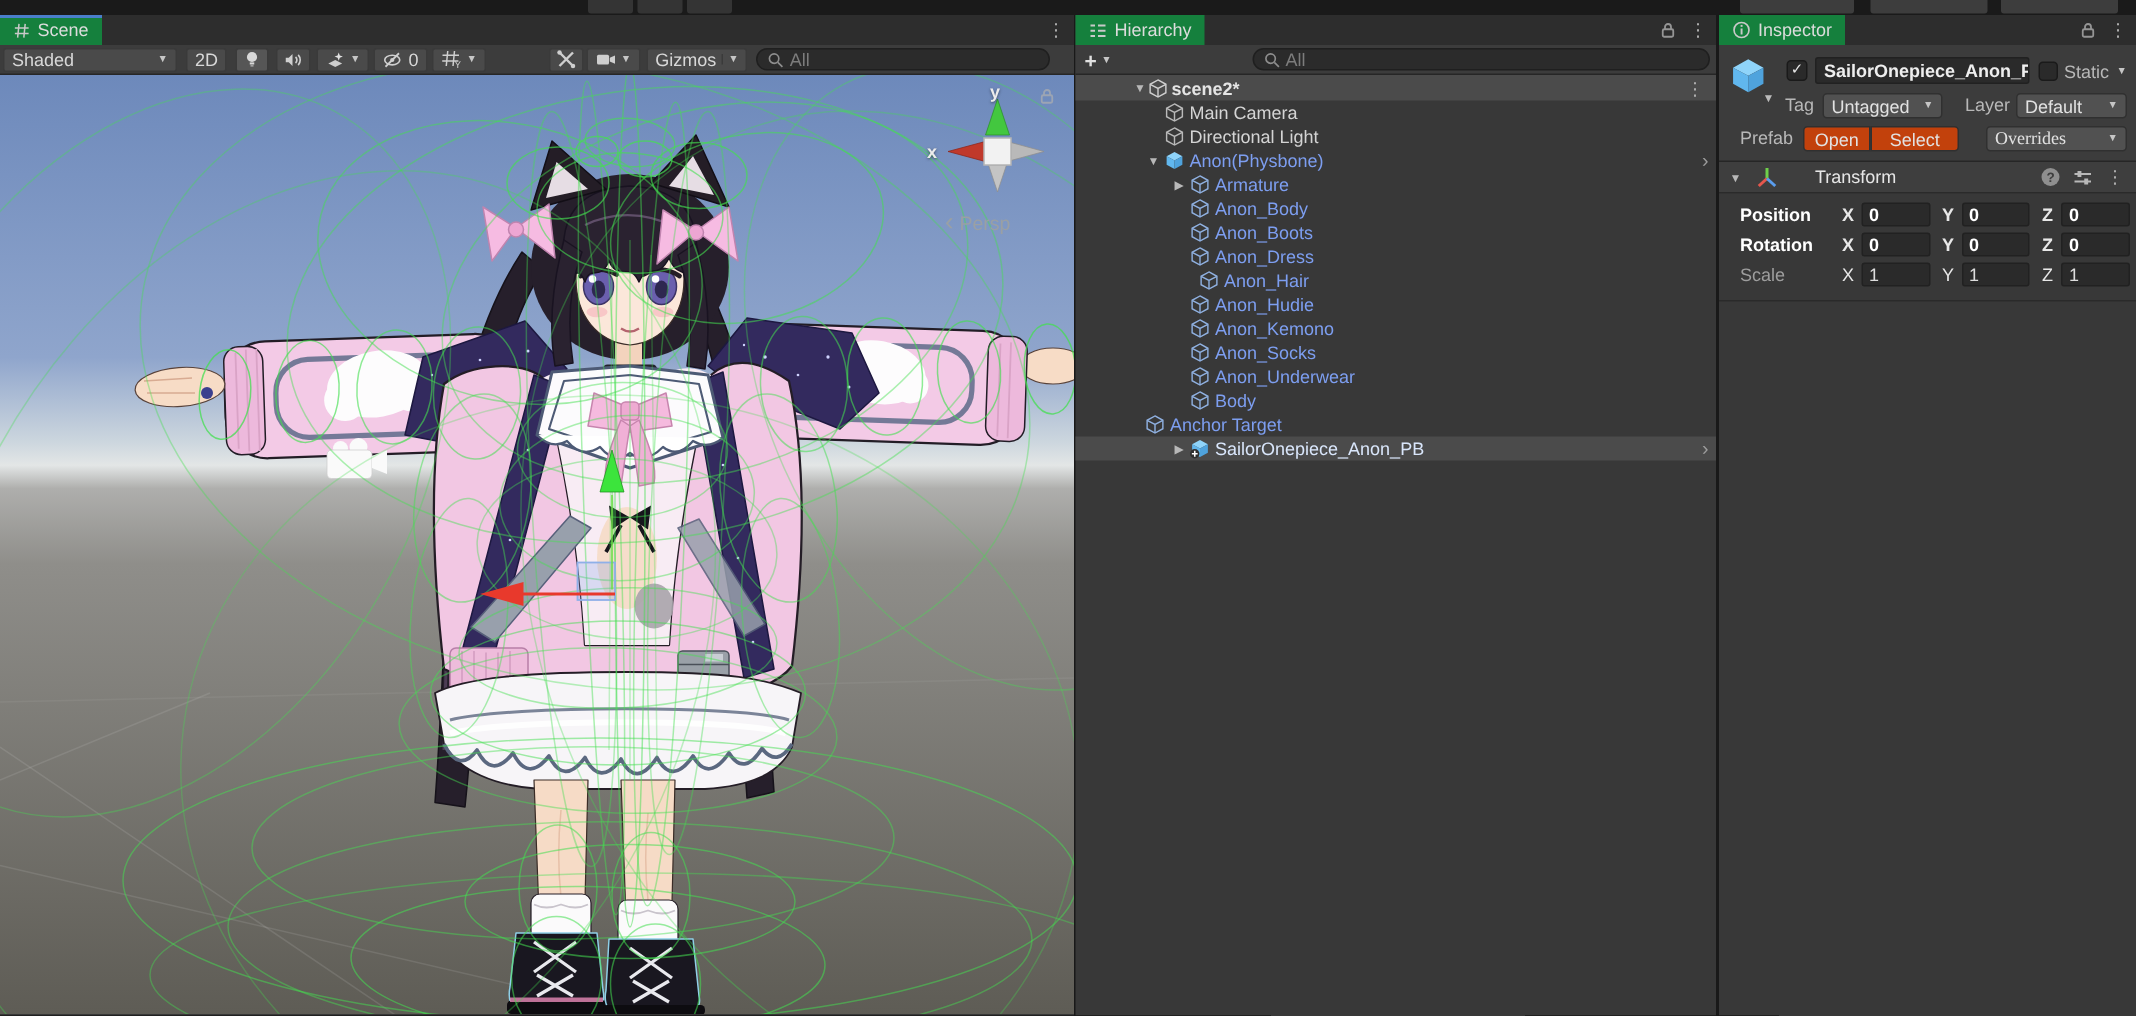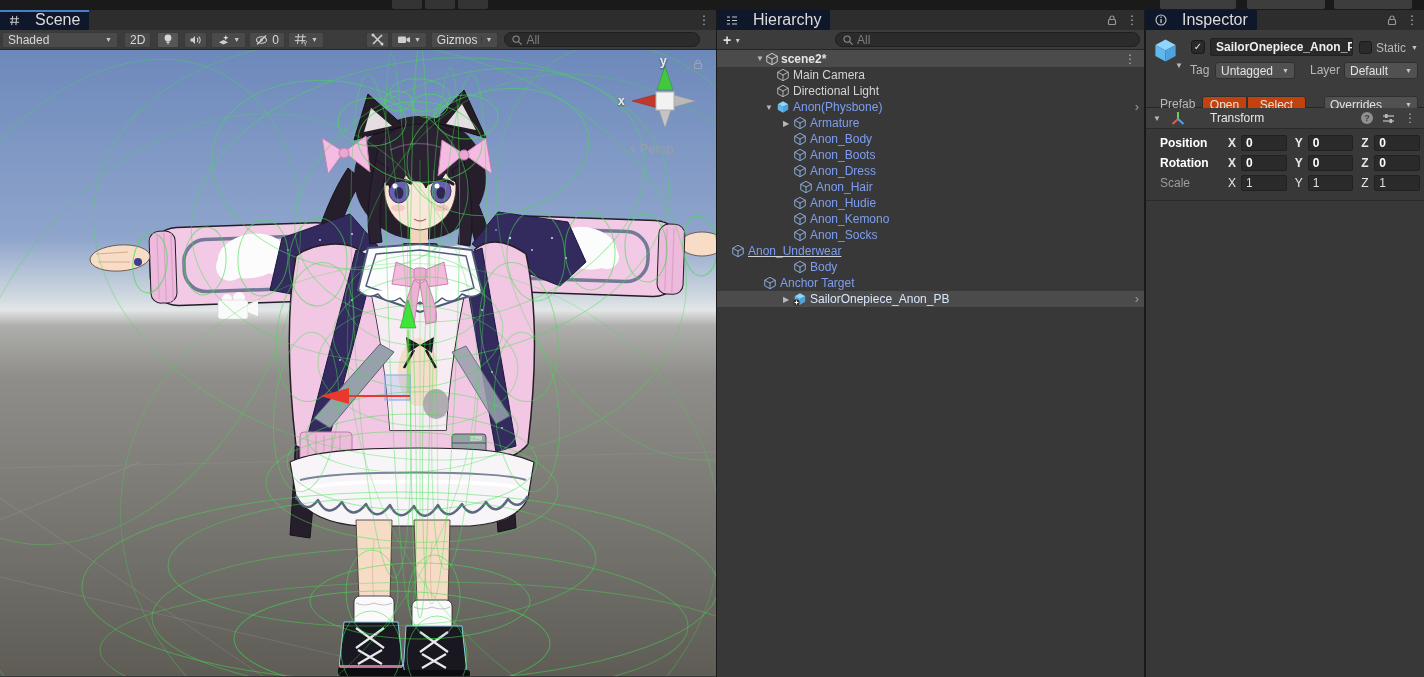--- a/index.html
+++ b/index.html
@@ -13,21 +13,21 @@
   }
   .topstrip { position:absolute; left:0; top:0; width:1424px; height:10px; background:#1a1a1a; }
   .topstrip .stub { position:absolute; top:0; height:9px; background:#343434; border-radius:0 0 2px 2px; }
 
   .panel { position:absolute; top:10px; height:667px; background:#383838; }
   #scene-panel { left:0; width:716px; }
   #hierarchy-panel { left:717px; width:427px; }
   #inspector-panel { left:1146px; width:278px; }
 
   .tabbar { position:relative; height:20px; background:#2d2d2d; display:flex; }
-  .tab { position:relative; display:flex; align-items:center; gap:15px; padding:0 9px; background:#0f172a; color:#dcdcdc; font-size:16px; }
+  .tab { position:relative; display:flex; align-items:center; gap:5px; padding:0 9px; background:#15803d; color:#dcdcdc; font-size:12px; }
   .tab.focused::before { content:""; position:absolute; left:0; right:0; top:0; height:2px; background:#4a7ecb; }
   .tabbar .right-icons { position:absolute; right:6px; top:0; height:20px; display:flex; align-items:center; gap:8px; }
   .kebab { color:#b4b4b4; font-size:12px; line-height:1; letter-spacing:0; }
 
   
   .sc-toolbar { position:relative; height:20px; background:#3c3c3c; border-bottom:1px solid #262626; display:flex; align-items:center; padding:0 2px; }
   .tbtn { height:16px; display:flex; align-items:center; gap:3px; background:#4a4a4a; border:1px solid #3a3a3a; border-radius:2px; padding:0 5px; color:#d8d8d8; }
   .tbtn.icononly { padding:0 4px; }
   .caret { font-size:7px; color:#c6c6c6; line-height:1; }
   .searchbox { height:15px; background:#2b2b2b; border:1px solid #1f1f1f; border-radius:8px; display:flex; align-items:center; gap:3px; padding:0 6px; color:#7c7c7c; }
@@ -58,21 +58,21 @@
   .obj-icon.normal { color:#b9b9b9; }
   .chev { position:absolute; right:5px; top:0; color:#9c9c9c; font-size:13px; line-height:16px; }
 
   
   .insp-header { position:absolute; left:0; right:0; top:20px; height:78px; background:#3c3c3c; border-bottom:1px solid #262626; }
   .bigcube { position:absolute; left:6px; top:7px; }
   .bigcube-caret { position:absolute; left:29px; top:31px; font-size:8px; color:#bbb; }
   .checkbox { width:14px; height:14px; background:#2a2a2a; border:1px solid #1a1a1a; border-radius:3px; color:#e8e8e8; font-size:10px; line-height:12px; text-align:center; }
   .name-field { position:absolute; left:64px; top:8px; width:143px; height:18px; background:#2a2a2a; border:1px solid #212121; border-radius:2px; padding:0 5px; font-weight:bold; color:#eee; line-height:16px; white-space:nowrap; overflow:hidden; }
   .insp-h-row2 { position:absolute; left:0; right:0; top:32px; height:18px; }
-  .insp-h-row3 { position:absolute; left:0; right:0; top:66px; height:18px; }
+  .insp-h-row3 { position:absolute; left:0; right:0; top:54px; height:18px; }
   .glabel { position:absolute; color:#b8b8b8; line-height:17px; }
   .dropdown { position:absolute; height:17px; background:#515151; border:1px solid #303030; border-radius:3px; display:flex; align-items:center; justify-content:space-between; padding:0 5px; color:#e2e2e2; }
   .pushbtn { position:absolute; height:17px; background:#c2410c; border:1px solid #303030; display:flex; align-items:center; justify-content:center; color:#e2e2e2; }
   .component-header { position:absolute; left:0; right:0; top:98px; height:21px; background:#3e3e3e; border-bottom:1px solid #2a2a2a; display:flex; align-items:center; }
   .component-header .fold { margin-left:4px; }
   .component-header .title { font-weight:normal; color:#e6e6e6; margin-left:24px; }
   .comp-right { position:absolute; right:8px; display:flex; align-items:center; gap:9px; }
   .helpicon { width:12px; height:12px; border-radius:50%; background:#8f8f8f; color:#3e3e3e; font-size:9px; font-weight:bold; text-align:center; line-height:12px; }
   .tf-rows { position:absolute; left:0; right:4px; top:121px; }
   .tf-row { display:flex; align-items:center; height:17px; margin:3px 0 3px 14px; }
@@ -563,21 +563,21 @@
         </svg>
         <span class="hlabel prefab">Anon_Kemono</span>
       </div>
       <div class="hrow" style="padding-left: 62px;">
         <span class="fold"></span>
         <svg class="obj-icon prefab" viewBox="0 0 16 16">
           <use href="#cubeo"></use>
         </svg>
         <span class="hlabel prefab">Anon_Socks</span>
       </div>
-      <div class="hrow" style=" text-decoration: underline;">
+      <div class="hrow" style="padding-left: 62px;">
         <span class="fold"></span>
         <svg class="obj-icon prefab" viewBox="0 0 16 16">
           <use href="#cubeo"></use>
         </svg>
         <span class="hlabel prefab">Anon_Underwear</span>
       </div>
       <div class="hrow" style="padding-left: 62px;">
         <span class="fold"></span>
         <svg class="obj-icon prefab" viewBox="0 0 16 16">
           <use href="#cubeo"></use>
@@ -649,21 +649,21 @@
     </div>
 
     <div class="insp-h-row3">
       <span class="glabel" style="left:14px;">Prefab</span>
       <div class="pushbtn" style="left:56px; width:45px; border-radius:3px 0 0 3px;">
         <span>Open</span>
       </div>
       <div class="pushbtn" style="left:101px; width:59px; border-radius:0 3px 3px 0;">
         <span>Select</span>
       </div>
-      <div class="dropdown" style="left:178px; width:94px;">
+      <div class="dropdown" style="left:178px; width:94px;font-family:Liberation Serif, serif;">
         <span>Overrides</span>
         <span class="caret">▼</span>
       </div>
     </div>
   </div>
 
   <div class="component-header">
     <span class="fold">▼</span>
     <svg width="16" height="16" viewBox="0 0 16 16" style="margin-left:6px;">
       <line x1="8" y1="9" x2="8" y2="2" stroke="#6fcf4a" stroke-width="2"></line>

